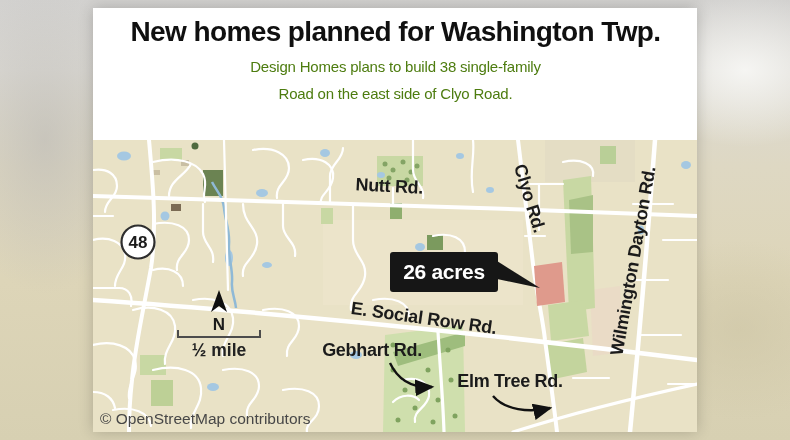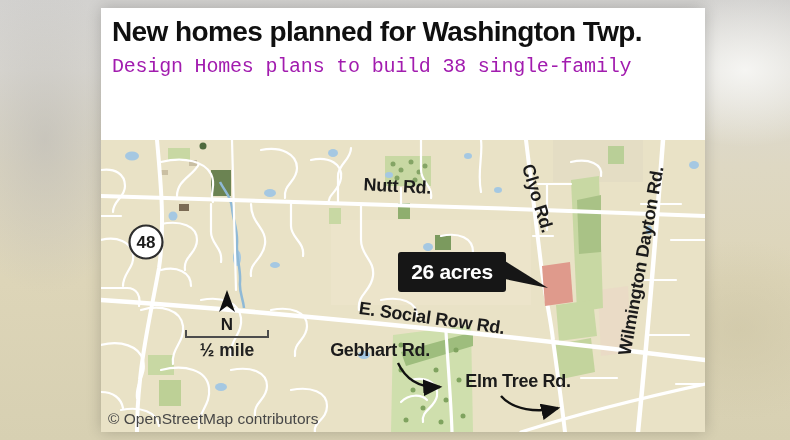--- a/index.html
+++ b/index.html
@@ -10,46 +10,47 @@
   }
   .backdrop{
     position:absolute;inset:0;
     background:
       radial-gradient(160px 110px at 745px 70px, rgba(250,250,248,.85), rgba(250,250,248,0) 70%),
       radial-gradient(130px 220px at 45px 140px, rgba(183,181,178,.55), rgba(183,181,178,0) 70%),
       radial-gradient(150px 120px at 740px 330px, rgba(205,197,165,.6), rgba(205,197,165,0) 75%),
       linear-gradient(180deg,#d2d1cf 0%,#dbd9d3 16%,#ded8c3 38%,#ddd5b8 64%,#d7d0b2 100%);
   }
   .card{
-    position:absolute;left:101px;top:8px;width:604px;height:424px;
-    background:#ffffff;box-shadow:0 0 14px rgba(0,0,0,.2);
+    position:absolute;left:93px;top:8px;width:604px;height:424px;
+    background:#ffffff;box-shadow:0 0 14px rgba(0,0,0,.2);text-align:center;
   }
   .header{box-sizing:border-box;height:132px;padding:9px 10px 0 11px;background:#fff;}
   .header h1{
     margin:0 0 6px 0;font-size:28px;line-height:1.06;font-weight:bold;
     color:#101010;letter-spacing:-0.6px;white-space:nowrap;
   }
-  .sub-line{font-size:20px;line-height:27px;color:#a21caf;letter-spacing:-0.2px;font-family:Liberation Mono, monospace;}
+  .sub-line{font-size:15px;line-height:27px;color:#4d7c0f;letter-spacing:-0.2px;}
   .map-wrap{position:absolute;left:0;top:132px;width:604px;height:292px;}
   svg{display:block;}
   .road-label{font-family:"Liberation Sans",sans-serif;font-weight:bold;font-size:18px;fill:#1b1b1b;letter-spacing:-0.3px;}
   .callout-text{font-family:"Liberation Sans",sans-serif;font-weight:bold;font-size:21px;letter-spacing:-0.3px;}
   .small-label{font-family:"Liberation Sans",sans-serif;font-weight:bold;font-size:17px;fill:#1b1b1b;}
   .attribution{font-family:"Liberation Sans",sans-serif;font-size:15.5px;fill:#474747;}
 </style>
 </head>
 <body>
 
 <div class="backdrop"></div>
 
 <div class="card">
 
   <div class="header">
     <h1>New homes planned for Washington Twp.</h1>
     <div class="sub-line">Design Homes plans to build 38 single-family</div>
+    <div class="sub-line">Road on the east side of Clyo Road.</div>
   </div>
 
   <div class="map-wrap">
     <svg width="604" height="292" viewBox="0 0 604 292">
       <defs>
         <marker id="ah" markerWidth="9" markerHeight="8" refX="7" refY="3.5" orient="auto">
           <path d="M0,0 L8,3.5 L0,7 Z" fill="#111"></path>
         </marker>
       </defs>
 

